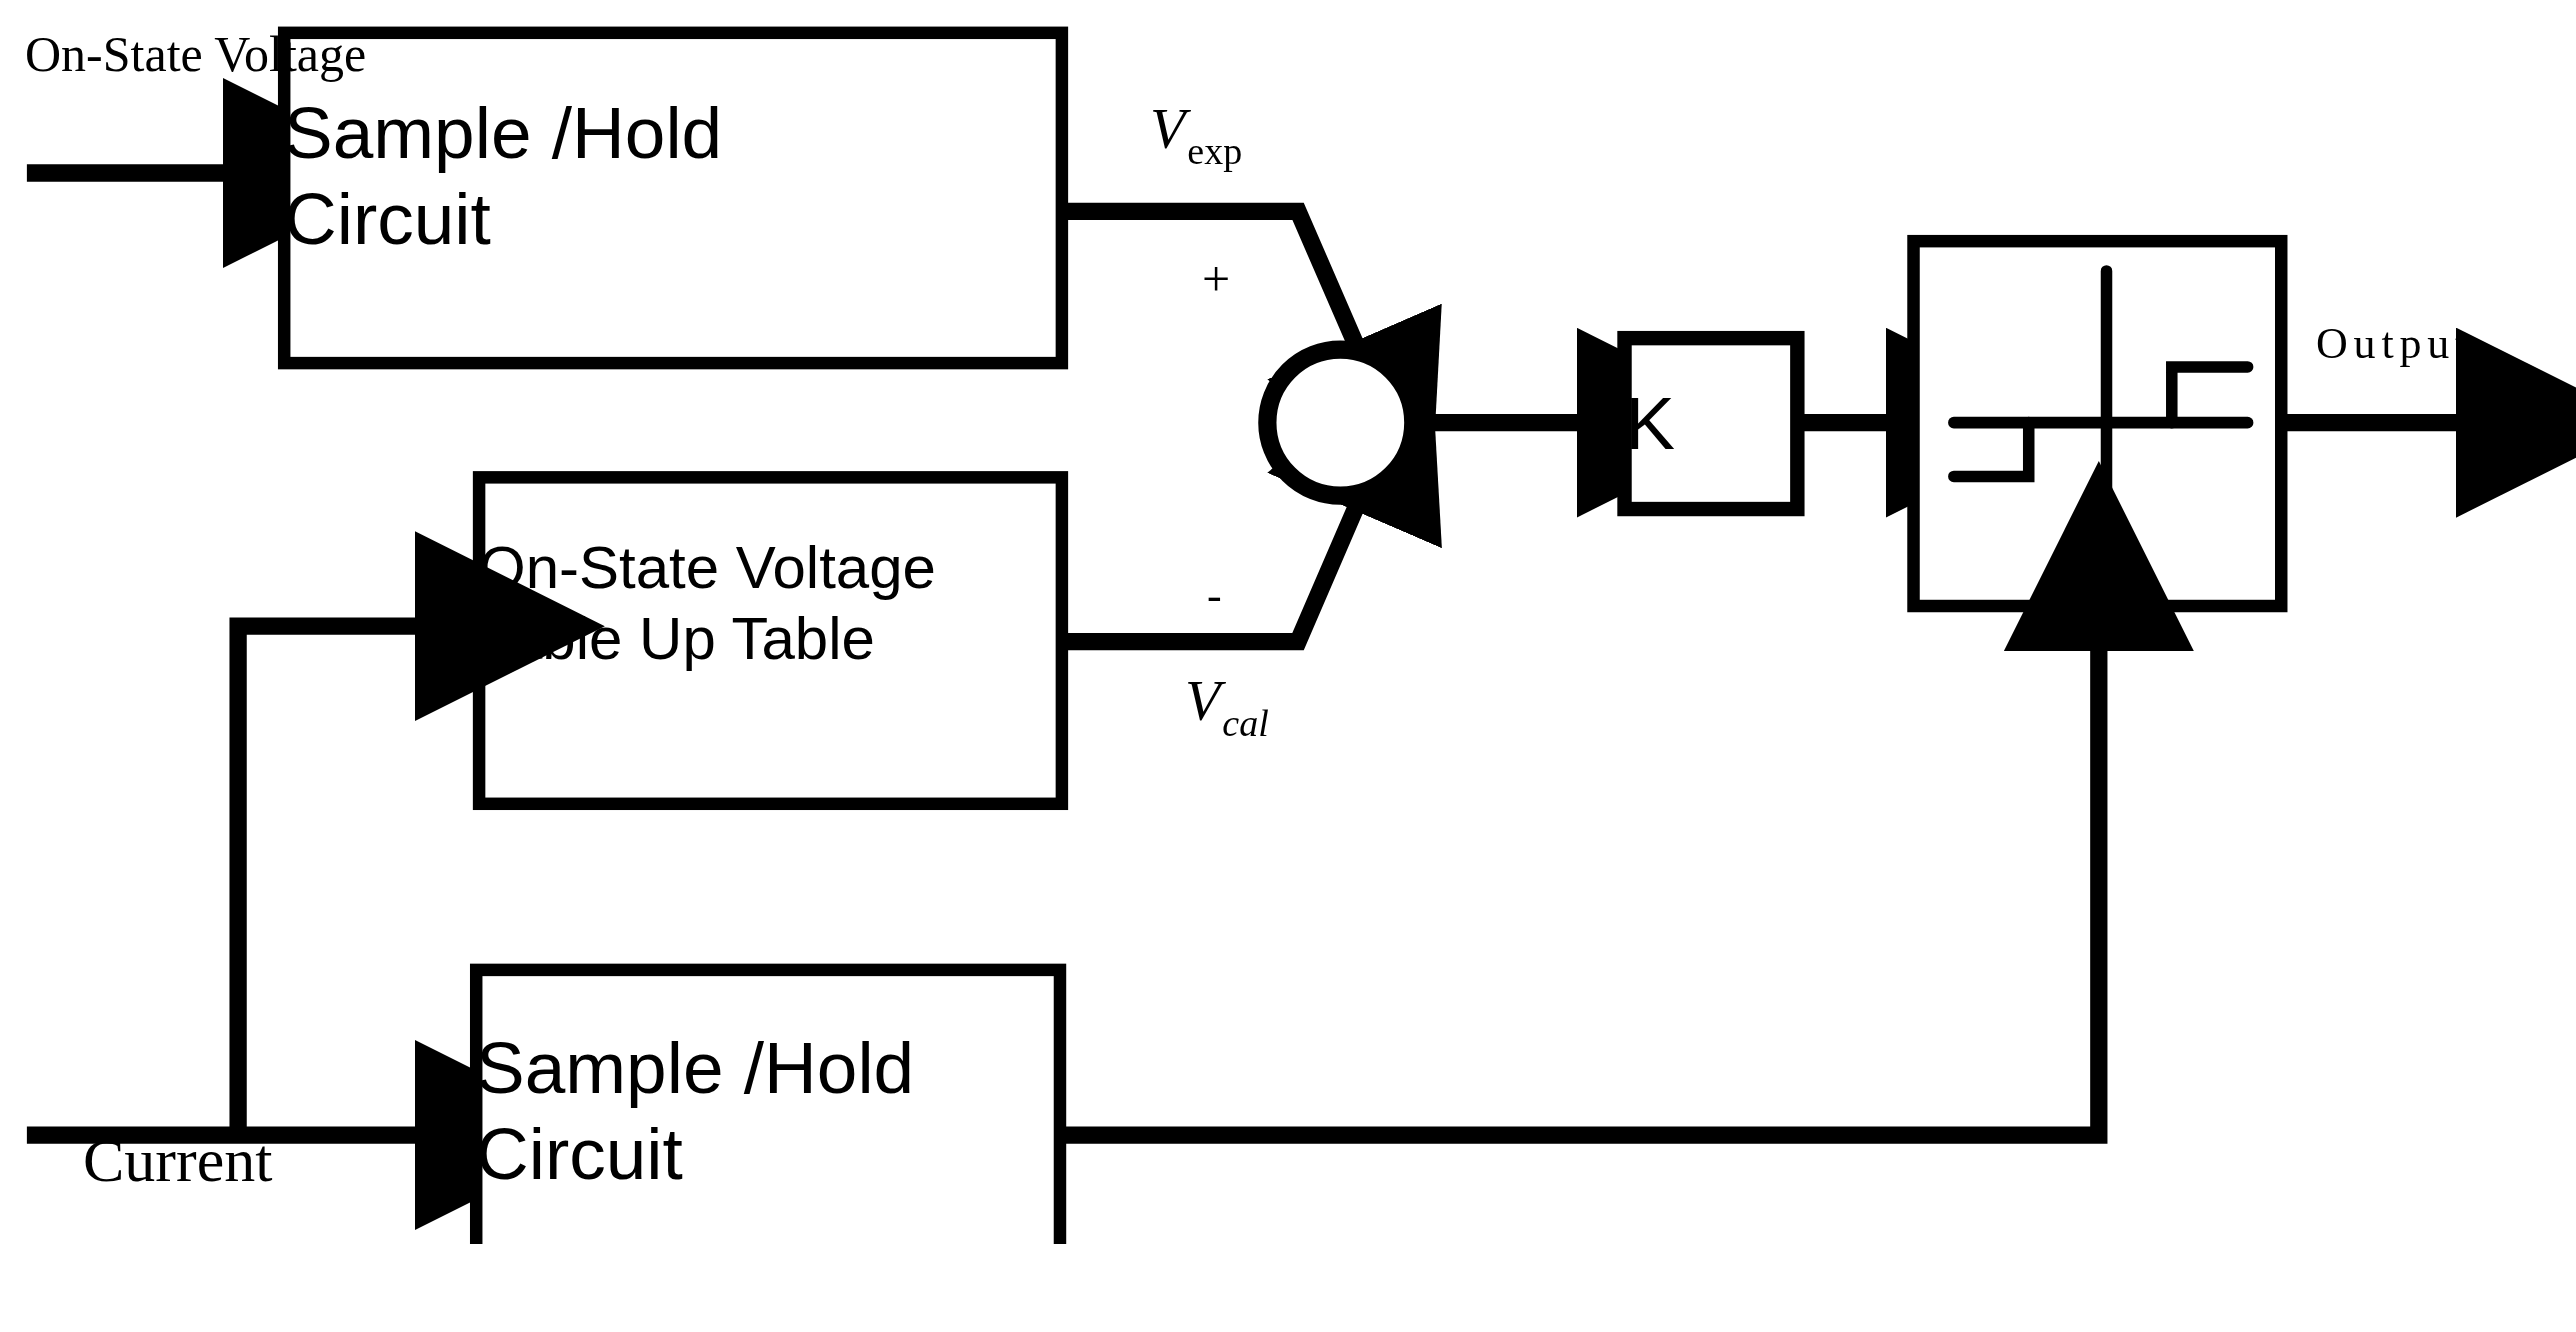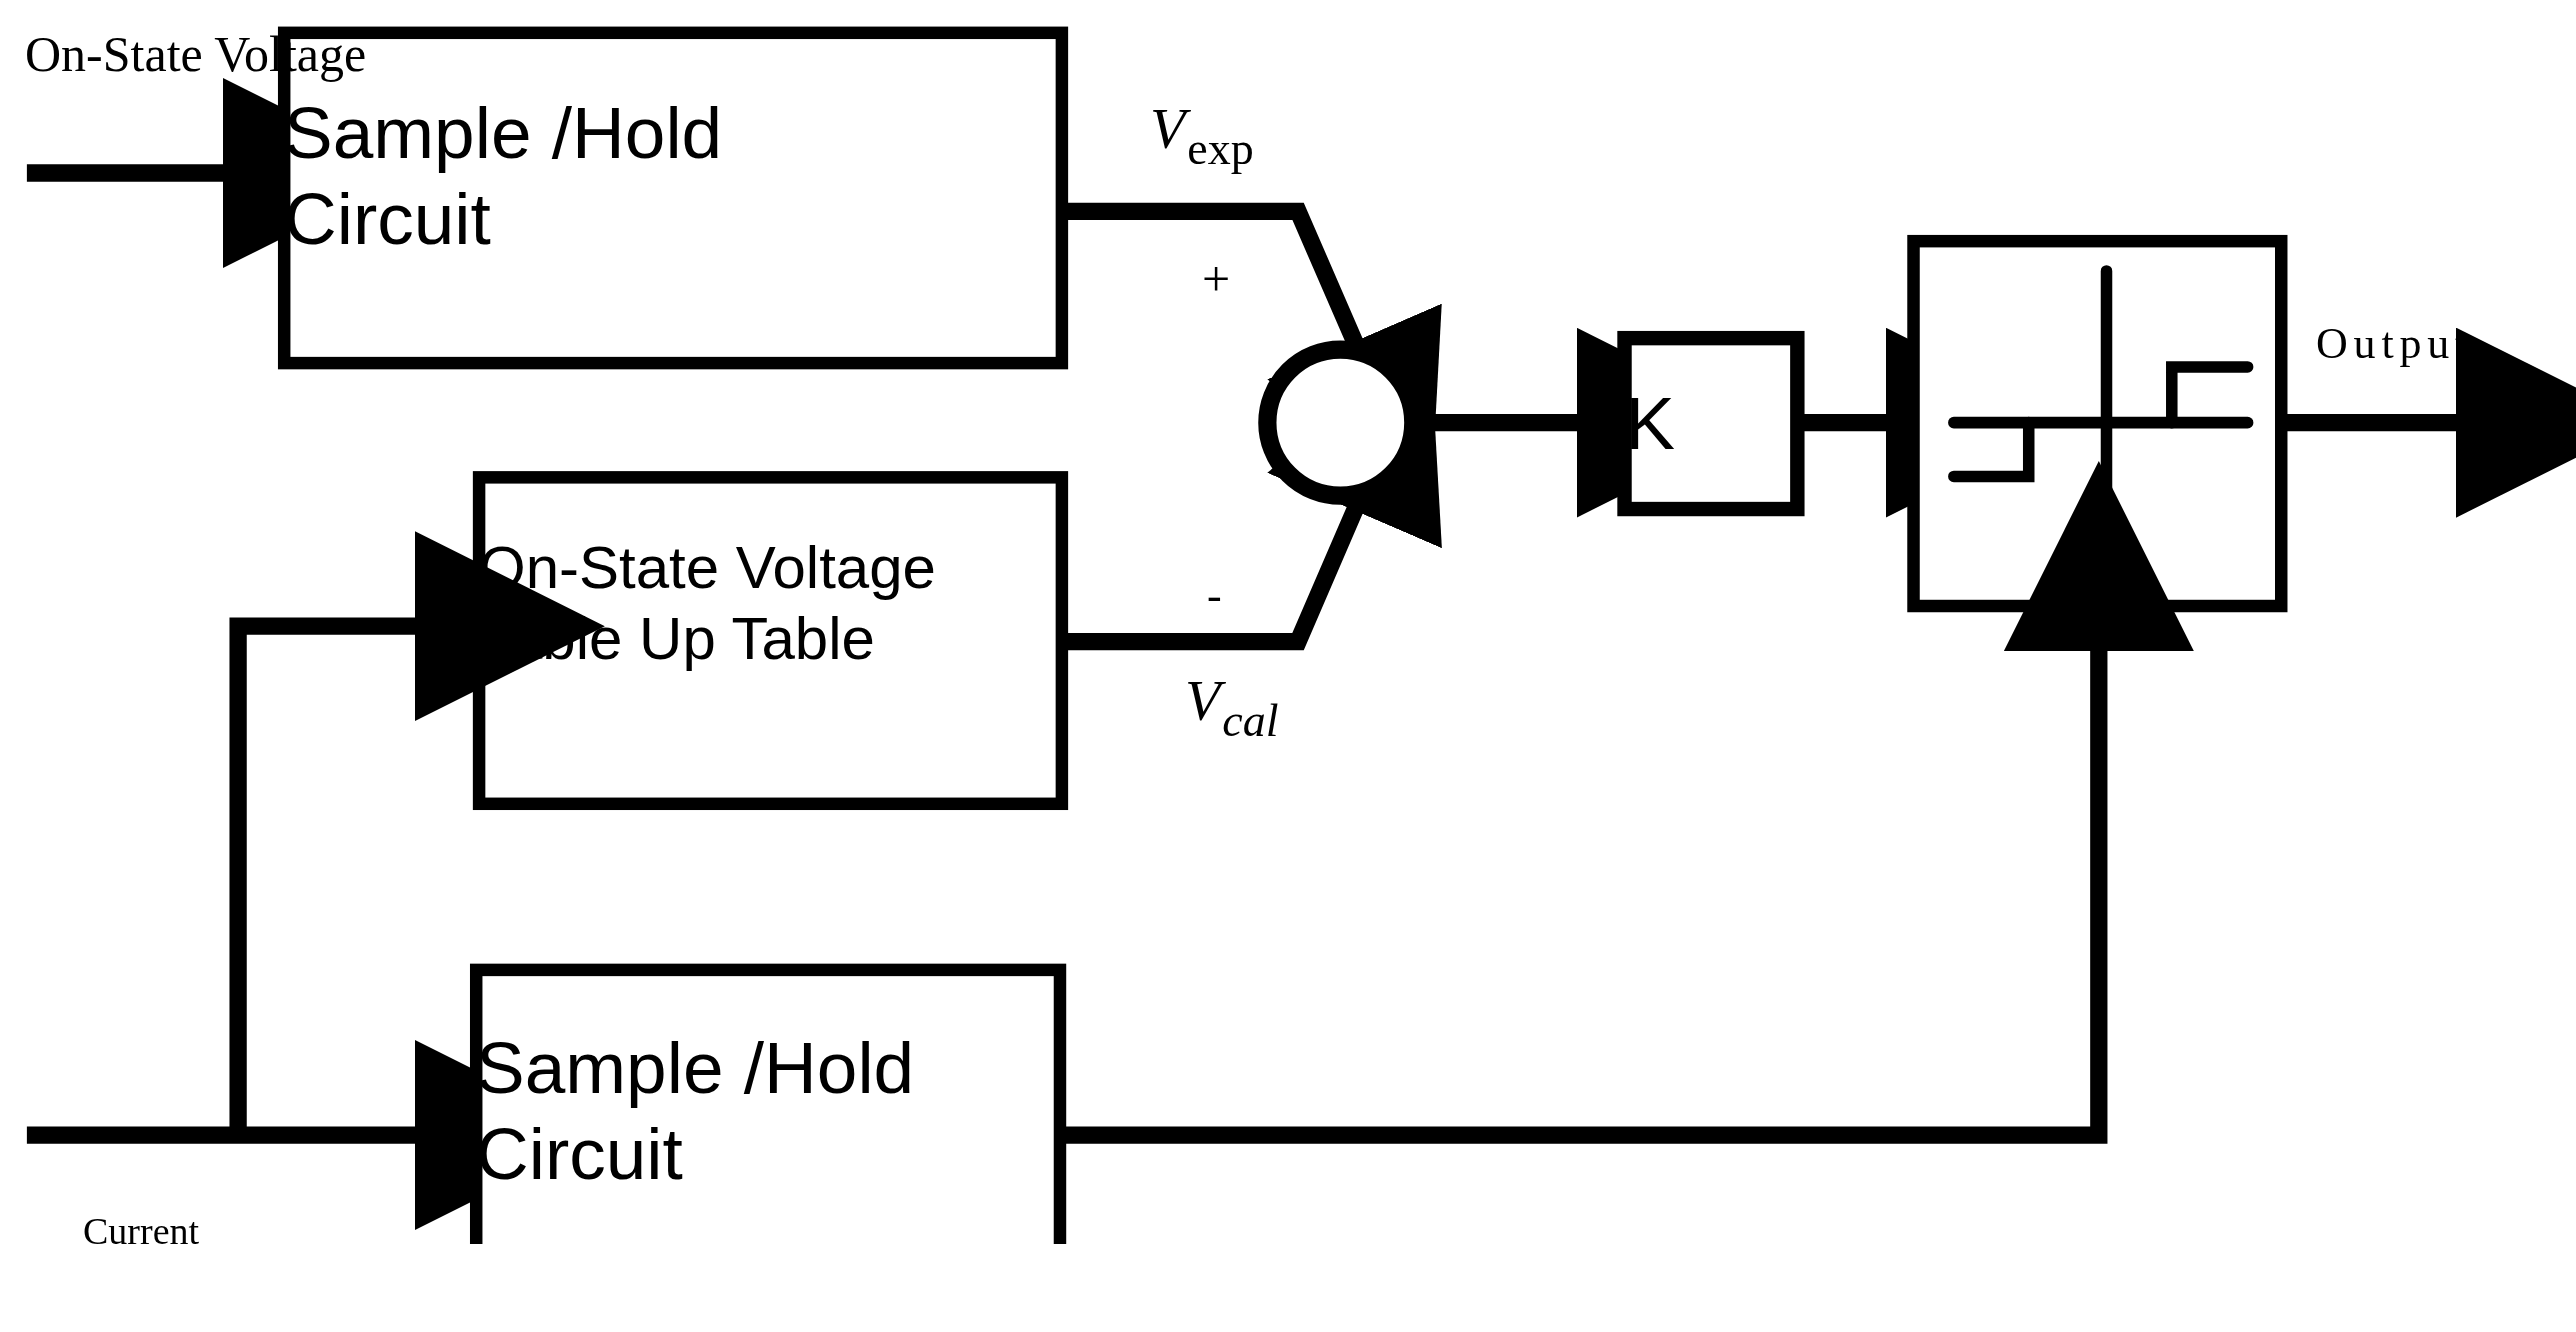--- a/index.html
+++ b/index.html
@@ -37,21 +37,21 @@
     line-height: 1.18;
     color: #000;
     font-family: Liberation Sans, sans-serif;
     white-space: nowrap;
   }
   .sig-label { font-size: 50px; }
   .k-label   { font-size: 75px; }
   .sign-plus { font-size: 50px; }
   .sign-minus{ font-size: 50px; }
   .var-main  { font-style: italic; font-size: 58px; }
-  .var-sub   { font-size: 46px; vertical-align: sub; position: relative; top: 11.5px; left: 1.9px; }
+  .var-sub   { font-size: 38px; vertical-align: sub; position: relative; top: 11.5px; left: 1.9px; }
   .var-sub-i { font-style: italic; }
   .out-label { font-size: 44px; letter-spacing: 5.8px; }
 </style>
 </head>
 <body>
 
 <div id="stage">
 
   <svg viewBox="0 0 2683 1388">
     <defs>
@@ -99,21 +99,21 @@
 
       <rect x="496" y="1010" width="608" height="342" stroke-width="13" fill="#fff"></rect>
 
       <path d="M1104,1182 L2186,1182 L2186,660" stroke-width="18" marker-end="url(#arrowD)" stroke-linejoin="miter"></path>
 
     </g>
   </svg>
 
   <div class="lbl sig-label" style="left:25px; top:29px;">On-State Voltage</div>
 
-  <div class="lbl sig-label" style="left:83px; top:1212px; font-size:38px;">Current</div>
+  <div class="lbl sig-label" style="left:83px; top:1129px; font-size:62px;">Current</div>
 
   <div class="block-text" style="left:284px; top:90px; width:778px; font-size:73px;">
     <div>Sample /Hold</div>
     <div>Circuit</div>
   </div>
 
   <div class="block-text" style="left:479px; top:533px; width:583px; font-size:60px;">
     <div>On-State Voltage</div>
     <div>Table Up Table</div>
   </div>

